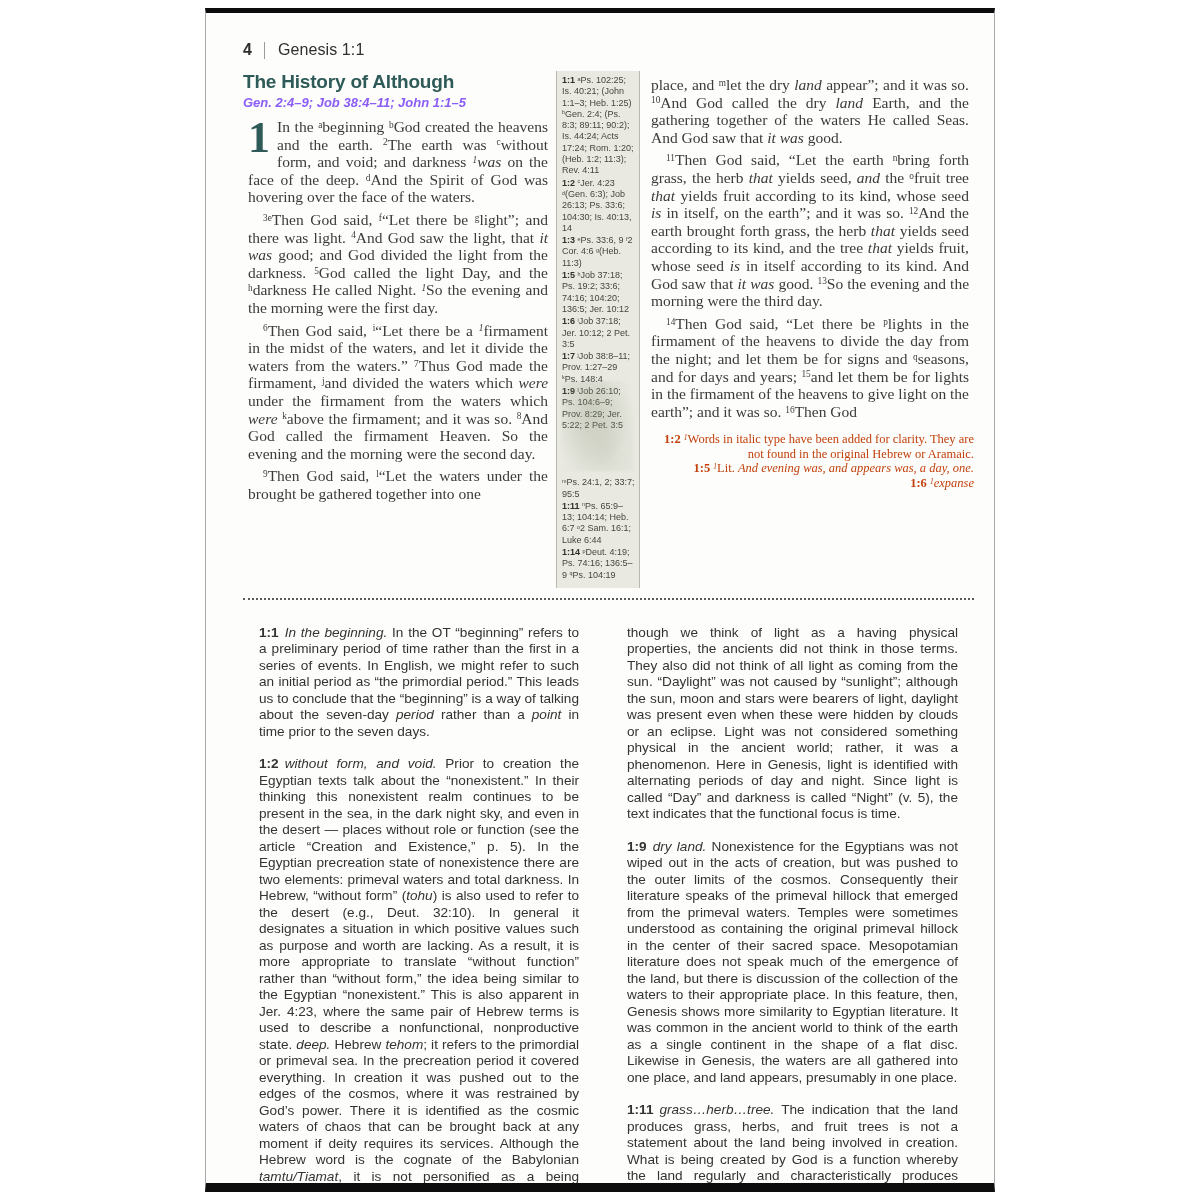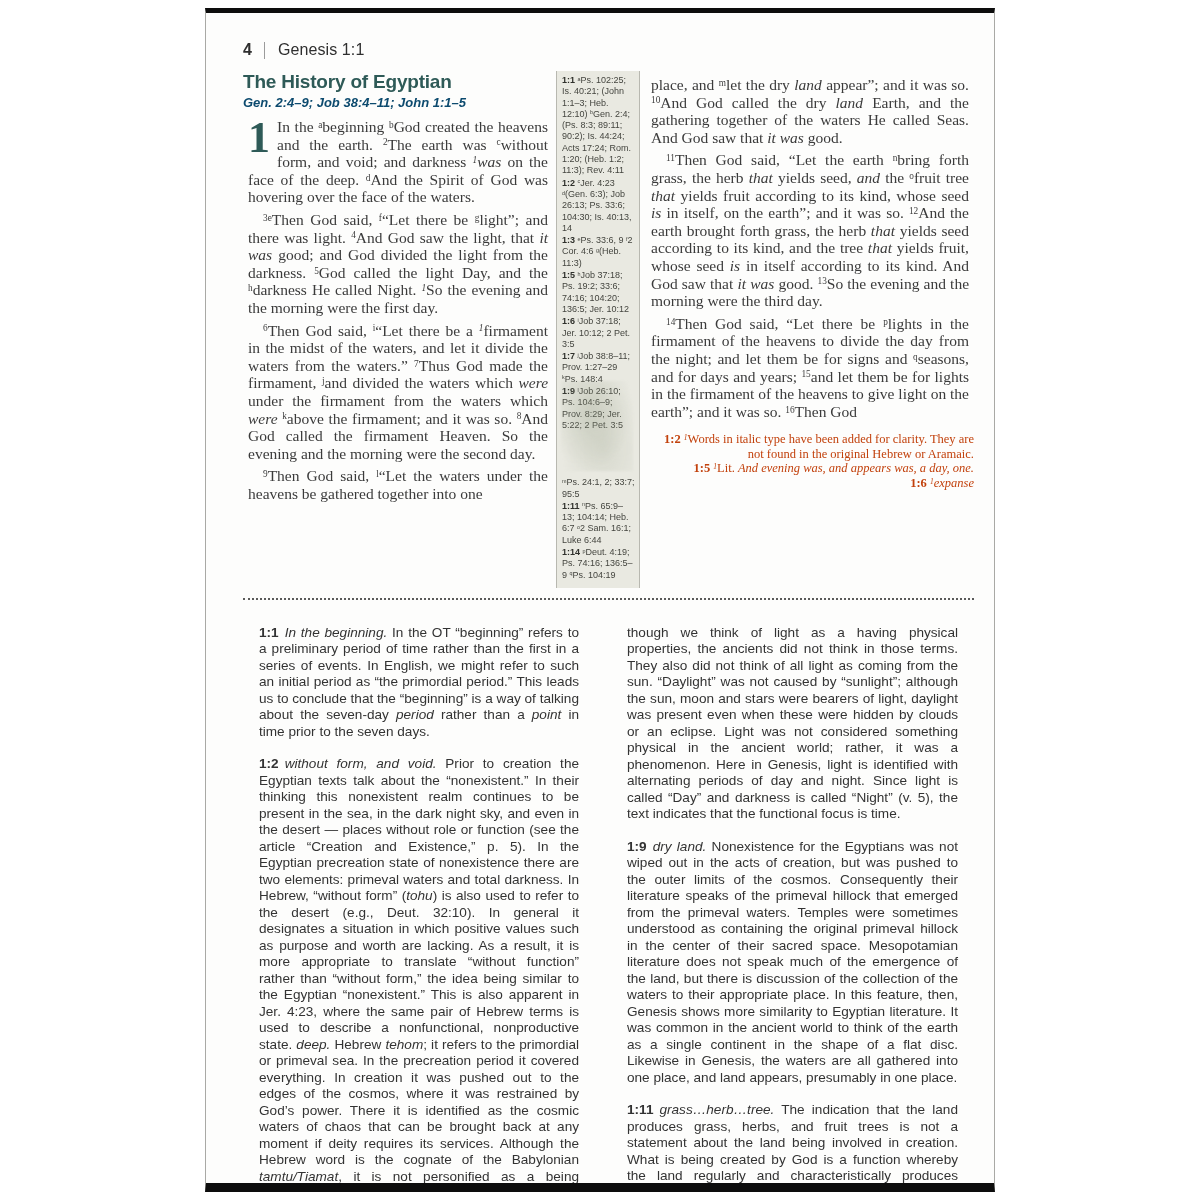--- a/index.html
+++ b/index.html
@@ -20,21 +20,21 @@
   .scripture-grid{display:flex;align-items:stretch;}
   .col-left{width:310px;flex:0 0 310px;}
   .xref-col{flex:0 0 84px;margin:0 6px 0 3px;background:#e9e9e1;
             border-left:1px solid #b8b8b0;border-right:1px solid #b8b8b0;
             box-sizing:border-box;padding:4px 4px 6px 5px;position:relative;
             font-family:"Liberation Sans",sans-serif;font-size:9px;line-height:11.3px;color:#44453f;}
   .col-right{flex:1 1 auto;min-width:0;}
   .sec-title{margin:0 0 3px 0;font-family:"Liberation Sans",sans-serif;font-weight:bold;
              font-size:19px;line-height:21px;color:#2e5a57;letter-spacing:-0.2px;}
   .parallel{font-family:"Liberation Sans",sans-serif;font-style:italic;font-weight:bold;
-            font-size:13px;line-height:15px;color:#0c4a6e;margin-bottom:8px;}
+            font-size:13px;line-height:15px;color:#8b5cf6;margin-bottom:8px;}
   .verse-flow p{margin:5px;font-size:15.5px;line-height:17.6px;text-align:justify;
                 hyphens:auto;-webkit-hyphens:auto;}
   .verse-flow p.indent{text-indent:15px;font-family:Liberation Serif, serif;}
   .dropcap{float:left;font-family:"Liberation Serif",serif;font-weight:bold;color:#2e5a57;
            font-size:44px;line-height:33px;padding:3px 7px 0 0;}
   .sup{font-size:0.60em;position:relative;top:-0.45em;line-height:0;}
   .it{font-style:italic;}
   .bd{font-weight:bold;}
   .xref-col p{margin:0 0 1px 0;}
   .xref-col p.gap{margin-top:46px;}
@@ -63,33 +63,33 @@
 
     <div class="running-head">
       <span class="pgnum">4</span>
       <span class="head-rule"></span>
       <span class="bookref">Genesis 1:1</span>
     </div>
 
     <div class="scripture-grid">
 
       <div class="col-left">
-        <h1 class="sec-title">The History of Egyptian</h1>
+        <h1 class="sec-title">The History of Although</h1>
         <div class="parallel">Gen. 2:4–9; Job 38:4–11; John 1:1–5</div>
         <div class="verse-flow">
             <p class="vp"><span class="dropcap">1</span><span>In the </span><span class="sup">a</span><span>beginning </span><span class="sup">b</span><span>God created the heavens and the earth. </span><span class="sup">2</span><span>The earth was </span><span class="sup">c</span><span>without form, and void; and darkness </span><span class="sup it">1</span><span class="it">was</span><span> on the face of the deep. </span><span class="sup">d</span><span>And the Spirit of God was hovering over the face of the waters.</span></p>
             <p class="indent"><span class="sup">3e</span><span>Then God said, </span><span class="sup">f</span><span>“Let there be </span><span class="sup">g</span><span>light”; and there was light. </span><span class="sup">4</span><span>And God saw the light, that </span><span class="it">it was</span><span> good; and God divided the light from the darkness. </span><span class="sup">5</span><span>God called the light Day, and the </span><span class="sup">h</span><span>darkness He called Night. </span><span class="sup it">1</span><span>So the evening and the morning were the first day.</span></p>
             <p class="indent"><span class="sup">6</span><span>Then God said, </span><span class="sup">i</span><span>“Let there be a </span><span class="sup it">1</span><span>firmament in the midst of the waters, and let it divide the waters from the waters.” </span><span class="sup">7</span><span>Thus God made the firmament, </span><span class="sup">j</span><span>and divided the waters which </span><span class="it">were</span><span> under the firmament from the waters which </span><span class="it">were</span><span> </span><span class="sup">k</span><span>above the firmament; and it was so. </span><span class="sup">8</span><span>And God called the firmament Heaven. So the evening and the morning were the second day.</span></p>
-            <p class="indent"><span class="sup">9</span><span>Then God said, </span><span class="sup">l</span><span>“Let the waters under the heavens be gathered together into one</span></p>
+            <p class="indent"><span class="sup">9</span><span>Then God said, </span><span class="sup">l</span><span>“Let the waters under the brought be gathered together into one</span></p>
           </div>
       </div>
 
       <div class="xref-col">
         <div class="bleed"></div>
-      <p class="xref"><span class="bd">1:1 </span><span class="sup">a</span><span>Ps. 102:25; Is. 40:21; (John 1:1–3; Heb. 12:10) </span><span class="sup">b</span><span>Gen. 2:4; (Ps. 8:3; 89:11; 90:2); Is. 44:24; Acts 17:24; Rom. 1:20; (Heb. 1:2; 11:3); Rev. 4:11</span></p>
+      <p class="xref"><span class="bd">1:1 </span><span class="sup">a</span><span>Ps. 102:25; Is. 40:21; (John 1:1–3; Heb. 1:25) </span><span class="sup">b</span><span>Gen. 2:4; (Ps. 8:3; 89:11; 90:2); Is. 44:24; Acts 17:24; Rom. 1:20; (Heb. 1:2; 11:3); Rev. 4:11</span></p>
           <p class="xref"><span class="bd">1:2 </span><span class="sup">c</span><span>Jer. 4:23 </span><span class="sup">d</span><span>(Gen. 6:3); Job 26:13; Ps. 33:6; 104:30; Is. 40:13, 14</span></p>
           <p class="xref"><span class="bd">1:3 </span><span class="sup">e</span><span>Ps. 33:6, 9 </span><span class="sup">f</span><span>2 Cor. 4:6 </span><span class="sup">g</span><span>(Heb. 11:3)</span></p>
           <p class="xref"><span class="bd">1:5 </span><span class="sup">h</span><span>Job 37:18; Ps. 19:2; 33:6; 74:16; 104:20; 136:5; Jer. 10:12</span></p>
           <p class="xref"><span class="bd">1:6 </span><span class="sup">i</span><span>Job 37:18; Jer. 10:12; 2 Pet. 3:5</span></p>
           <p class="xref"><span class="bd">1:7 </span><span class="sup">j</span><span>Job 38:8–11; Prov. 1:27–29 </span><span class="sup">k</span><span>Ps. 148:4</span></p>
           <p class="xref"><span class="bd">1:9 </span><span class="sup">l</span><span>Job 26:10; Ps. 104:6–9; Prov. 8:29; Jer. 5:22; 2 Pet. 3:5</span></p>
           <p class="xref gap"><span class="sup">m</span><span>Ps. 24:1, 2; 33:7; 95:5</span></p>
           <p class="xref"><span class="bd">1:11 </span><span class="sup">n</span><span>Ps. 65:9–13; 104:14; Heb. 6:7 </span><span class="sup">o</span><span>2 Sam. 16:1; Luke 6:44</span></p>
           <p class="xref"><span class="bd">1:14 </span><span class="sup">p</span><span>Deut. 4:19; Ps. 74:16; 136:5–9 </span><span class="sup">q</span><span>Ps. 104:19</span></p>
         </div>

